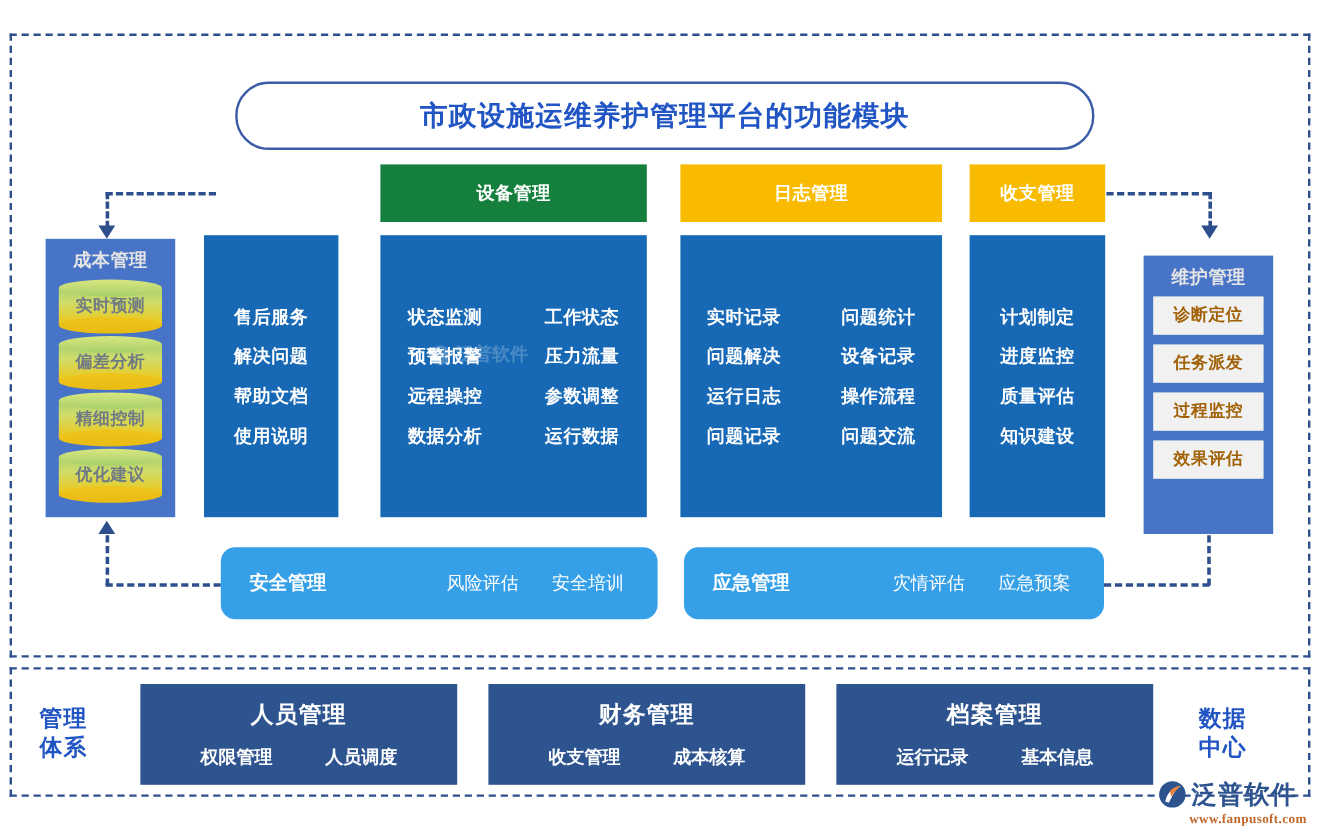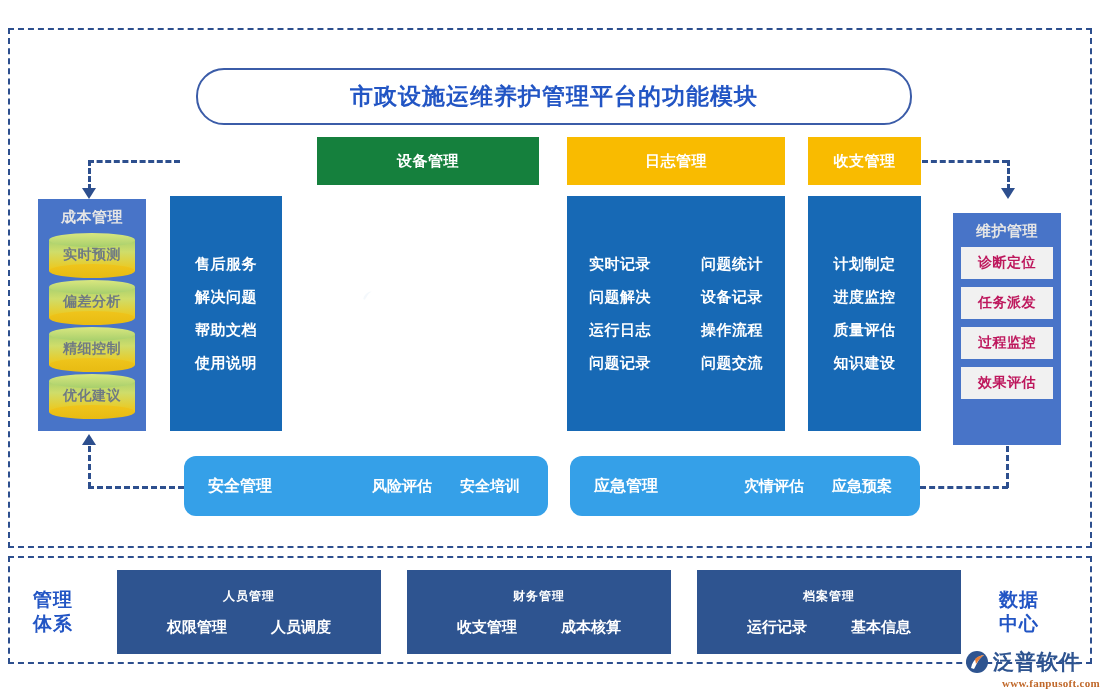--- a/index.html
+++ b/index.html
@@ -87,47 +87,47 @@
   .cyl .lbl{
     position:absolute;left:0;top:0;width:86px;height:44px;
     display:flex;align-items:center;justify-content:center;
     color:#6f7a83;font-size:14px;font-weight:bold;letter-spacing:.5px;
     z-index:3;white-space:nowrap;
   }
   
   .mt-chip{
     width:92px;height:32px;background:#f1f1f1;
     display:flex;align-items:center;justify-content:center;
-    color:#be185d;font-size:14px;font-weight:bold;letter-spacing:.5px;
+    color:#a16207;font-size:14px;font-weight:bold;letter-spacing:.5px;
     margin-bottom:8px;white-space:nowrap;
   }
 
   
   .round-bar{
     position:absolute;background:#35a0e8;border-radius:12px;
     display:flex;align-items:center;box-sizing:border-box;
   }
   .round-bar .rb-title{
     color:#fff;font-size:16px;font-weight:bold;margin-left:24px;white-space:nowrap;
   }
   .round-bar .rb-items{
     display:flex;gap:28px;margin-left:auto;margin-right:28px;
   }
   .round-bar .rb-items span{
-    color:#fff;font-size:15px;font-weight:bold;white-space:nowrap;
+    color:#fff;font-size:15px;font-weight:normal;white-space:nowrap;
   }
 
   
   .navy-box{
     position:absolute;background:#2e5490;
     display:flex;flex-direction:column;align-items:center;justify-content:center;
     box-sizing:border-box;
   }
   .navy-box .nb-title{
-    color:#fff;font-size:12px;font-weight:bold;margin-bottom:13px;letter-spacing:1px;
+    color:#fff;font-size:19px;font-weight:bold;margin-bottom:13px;letter-spacing:1px;
   }
   .navy-box .nb-items{display:flex;gap:44px;}
   .navy-box .nb-items span{color:#fff;font-size:15px;font-weight:bold;white-space:nowrap;}
 
   .side-label{
     position:absolute;color:#2255c4;font-size:19px;font-weight:bold;
     line-height:24px;text-align:center;letter-spacing:1px;
   }
 
   
@@ -155,21 +155,21 @@
     position:absolute;left:965px;top:648px;width:130px;height:48px;
   }
   .wm-mark .brand{
     display:flex;align-items:center;gap:4px;
   }
   .wm-mark .brand .bt{
     color:#2e5490;font-size:21px;font-weight:bold;letter-spacing:1px;
   }
   .wm-mark .url{
     color:#c0682a;font-size:11px;font-weight:bold;letter-spacing:.3px;
-    margin-left:37px;margin-top:1px;font-family:"Liberation Serif",serif;
+    margin-left:26px;margin-top:1px;font-family:"Liberation Serif",serif;
   }
 </style>
 </head>
 <body>
 
 <div class="stage">
 
   <div class="frame" id="frame-main"></div>
   <div class="frame" id="frame-bottom"></div>
 
@@ -205,20 +205,32 @@
 
   <div class="col-panel" style="left:170px;top:196px;width:112px;height:235px;">
     <div class="grid" style="grid-template-columns:1fr;">
       <div class="cell">售后服务</div>
       <div class="cell">解决问题</div>
       <div class="cell">帮助文档</div>
       <div class="cell">使用说明</div>
     </div>
   </div>
 
+  <div class="col-panel" style="left:317px;top:196px;width:222px;height:235px;">
+    <div class="grid" style="grid-template-columns:1fr 1fr;">
+      <div class="cell">状态监测</div>
+      <div class="cell">工作状态</div>
+      <div class="cell">预警报警</div>
+      <div class="cell">压力流量</div>
+      <div class="cell">远程操控</div>
+      <div class="cell">参数调整</div>
+      <div class="cell">数据分析</div>
+      <div class="cell">运行数据</div>
+    </div>
+  </div>
 
   <div class="col-panel" style="left:567px;top:196px;width:218px;height:235px;justify-content:center;">
     <div class="grid" style="grid-template-columns:1fr 1fr;">
       <div class="cell">实时记录</div>
       <div class="cell">问题统计</div>
       <div class="cell">问题解决</div>
       <div class="cell">设备记录</div>
       <div class="cell">运行日志</div>
       <div class="cell">操作流程</div>
       <div class="cell">问题记录</div>

